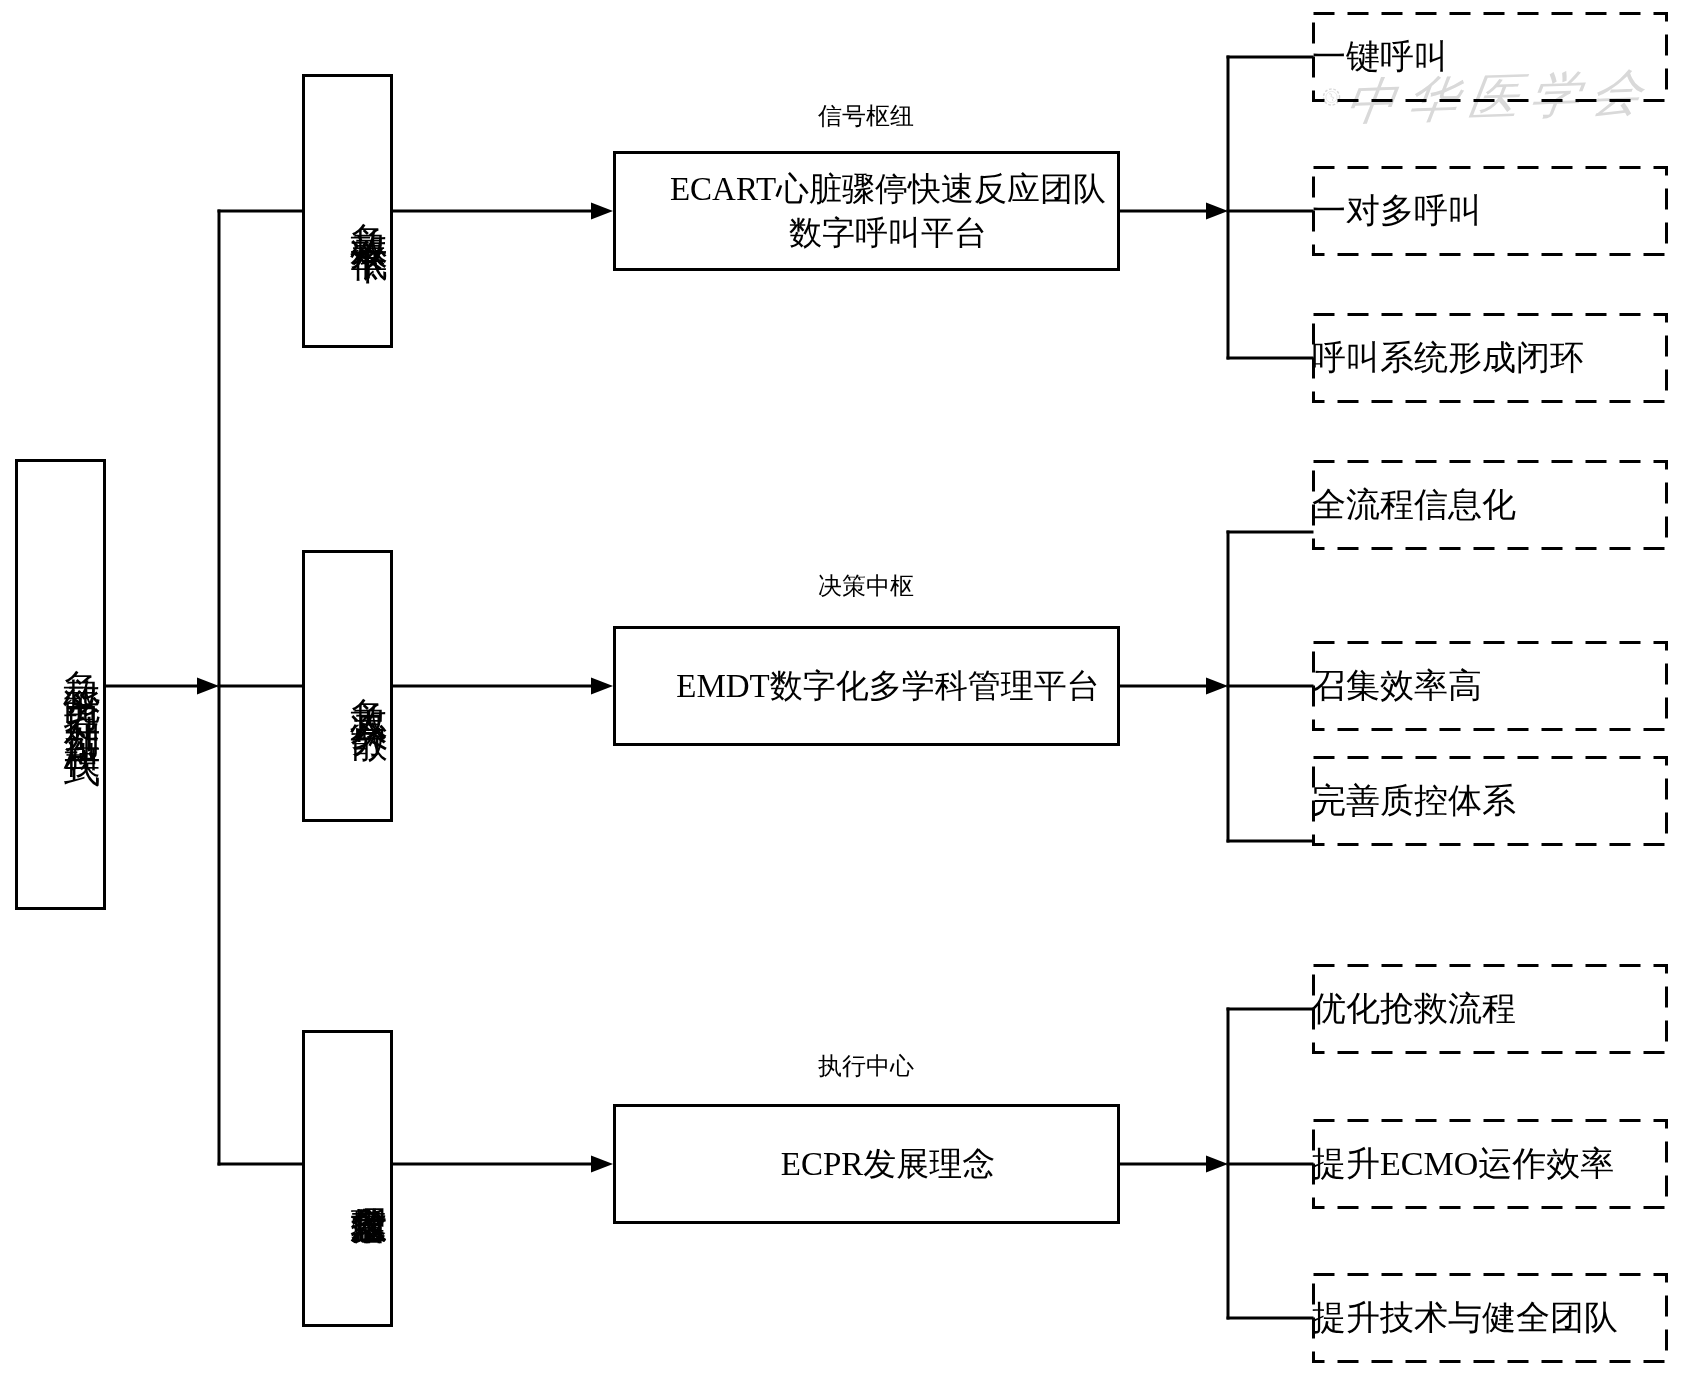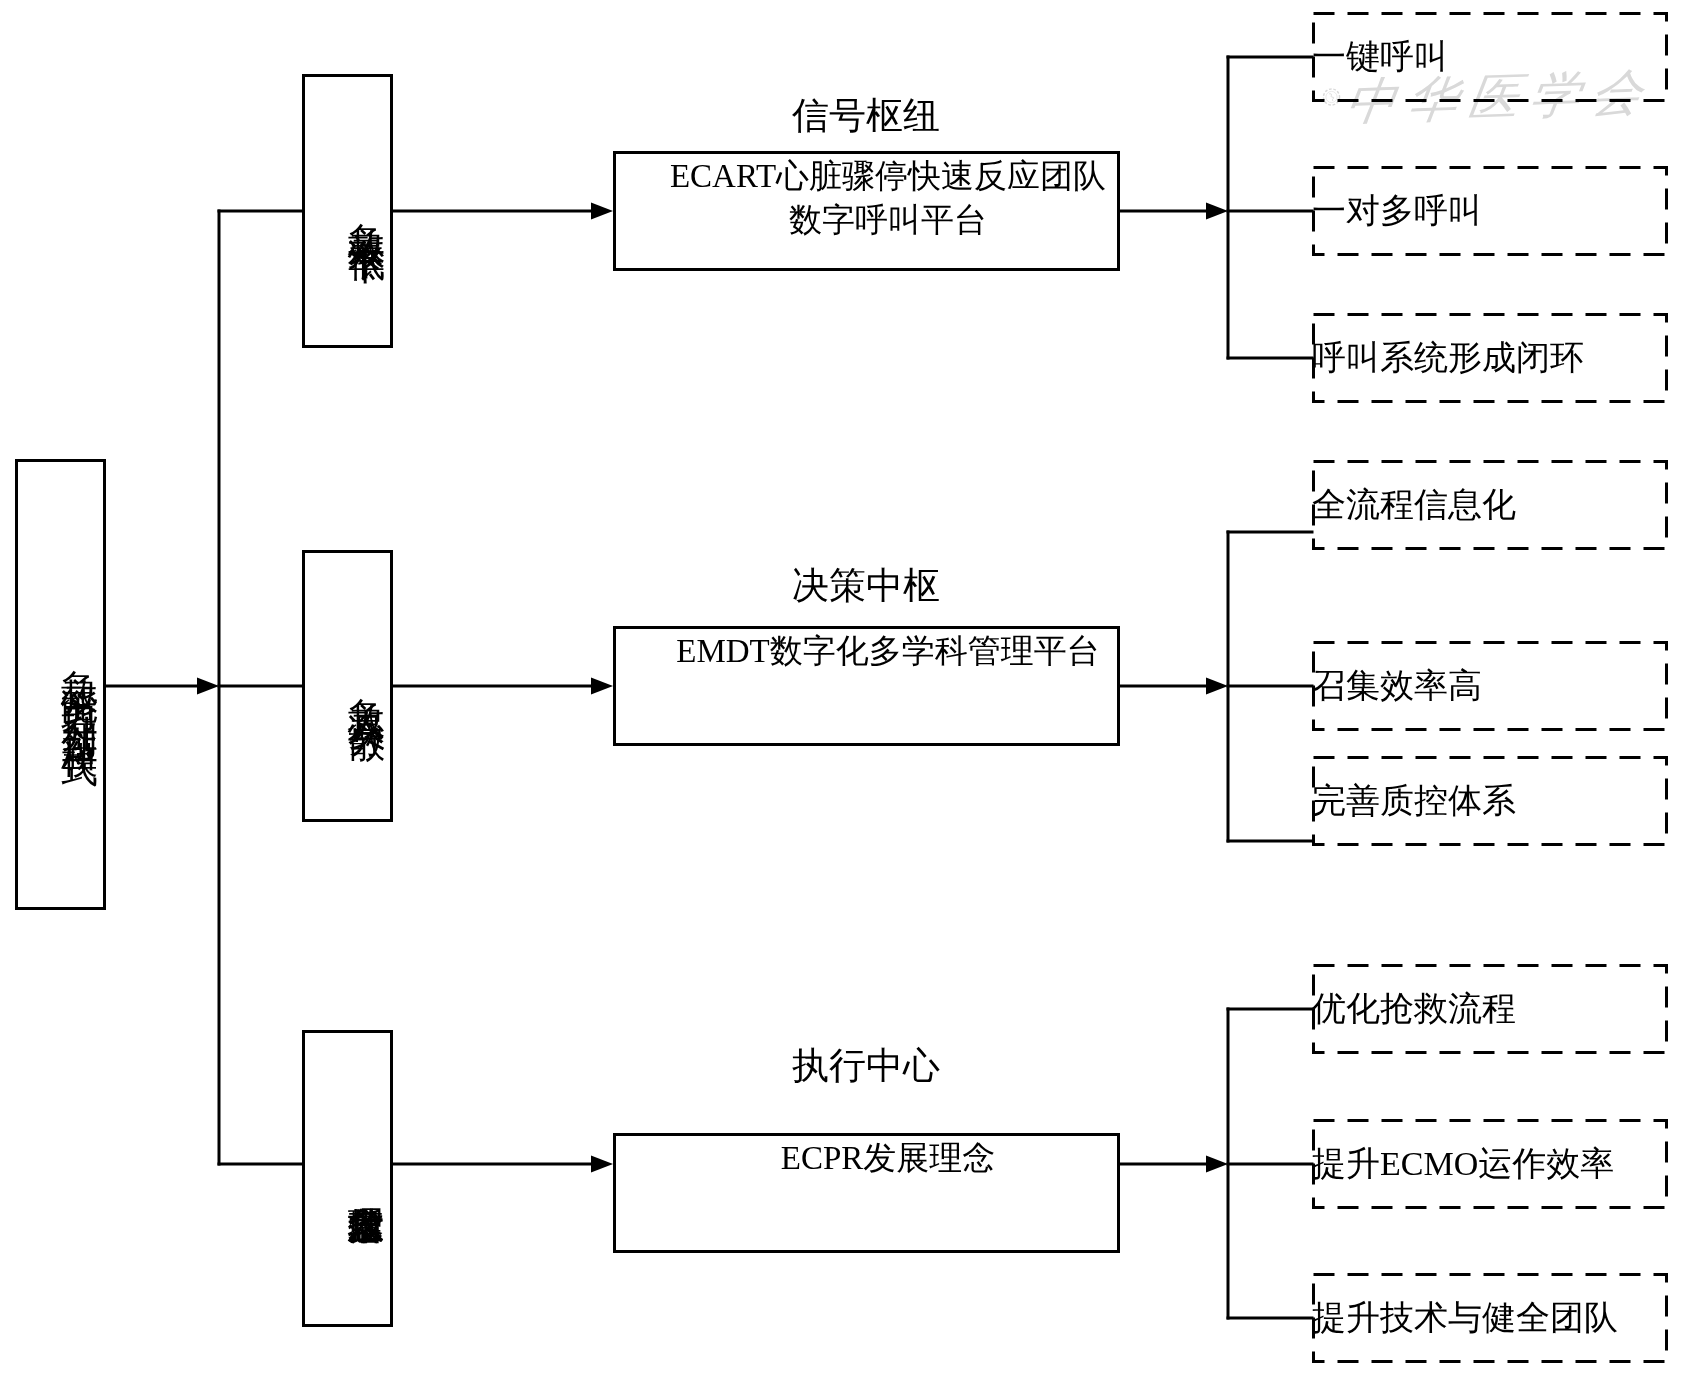--- a/index.html
+++ b/index.html
@@ -2,40 +2,40 @@
 <html><head>
 <meta charset="utf-8">
 <style>
   html,body{margin:0;padding:0;background:#fff;}
   .canvas{
     position:relative;width:1683px;height:1379px;background:#ffffff;
     font-family:"Liberation Serif","DejaVu Serif",serif;color:#000;overflow:hidden;
   }
   .box{
     position:absolute;border:3px solid #000;box-sizing:border-box;
-    display:flex;align-items:center;justify-content:flex-start;background:transparent;padding-left:43px;
+    display:flex;align-items:center;justify-content:center;background:transparent;padding-left:43px;
   }
   .vtext{
     writing-mode:vertical-rl;text-orientation:upright;
     font-size:37px;line-height:1;white-space:nowrap;
   }
   .root-box{left:15px;top:459px;width:91px;height:451px;}
   .root-box .vtext{letter-spacing:9px;}
   .p1{left:302px;top:74px;width:91px;height:274px;}
   .p2{left:302px;top:550px;width:91px;height:272px;}
   .p3{left:302px;top:1030px;width:91px;height:297px;}
   .p1 .vtext,.p2 .vtext{letter-spacing:6px;}
   .p3 .vtext{letter-spacing:0px;font-size:36px;}
   .hub{left:613px;width:507px;height:120px;flex-direction:column;font-size:33px;line-height:44px;text-align:center;}
   .hub1{top:151px;}
   .hub2{top:626px;}
-  .hub3{top:1104px;margin-top:29px;}
+  .hub3{top:1104px;}
   .hub-title{
     position:absolute;left:666px;width:400px;height:42px;
-    font-size:37px;text-align:center;line-height:42px;
+    font-size:24px;text-align:center;line-height:42px;
   }
   .ht1{top:95px;}
   .ht2{top:565px;}
   .ht3{top:1045px;}
   .outcome{
     position:absolute;left:1312px;width:356px;height:90px;
     display:flex;align-items:center;justify-content:flex-start;font-size:34px;
   }
   .outcome svg{position:absolute;left:0;top:0;width:100%;height:100%;}
   .outcome span{position:relative;white-space:nowrap;}

